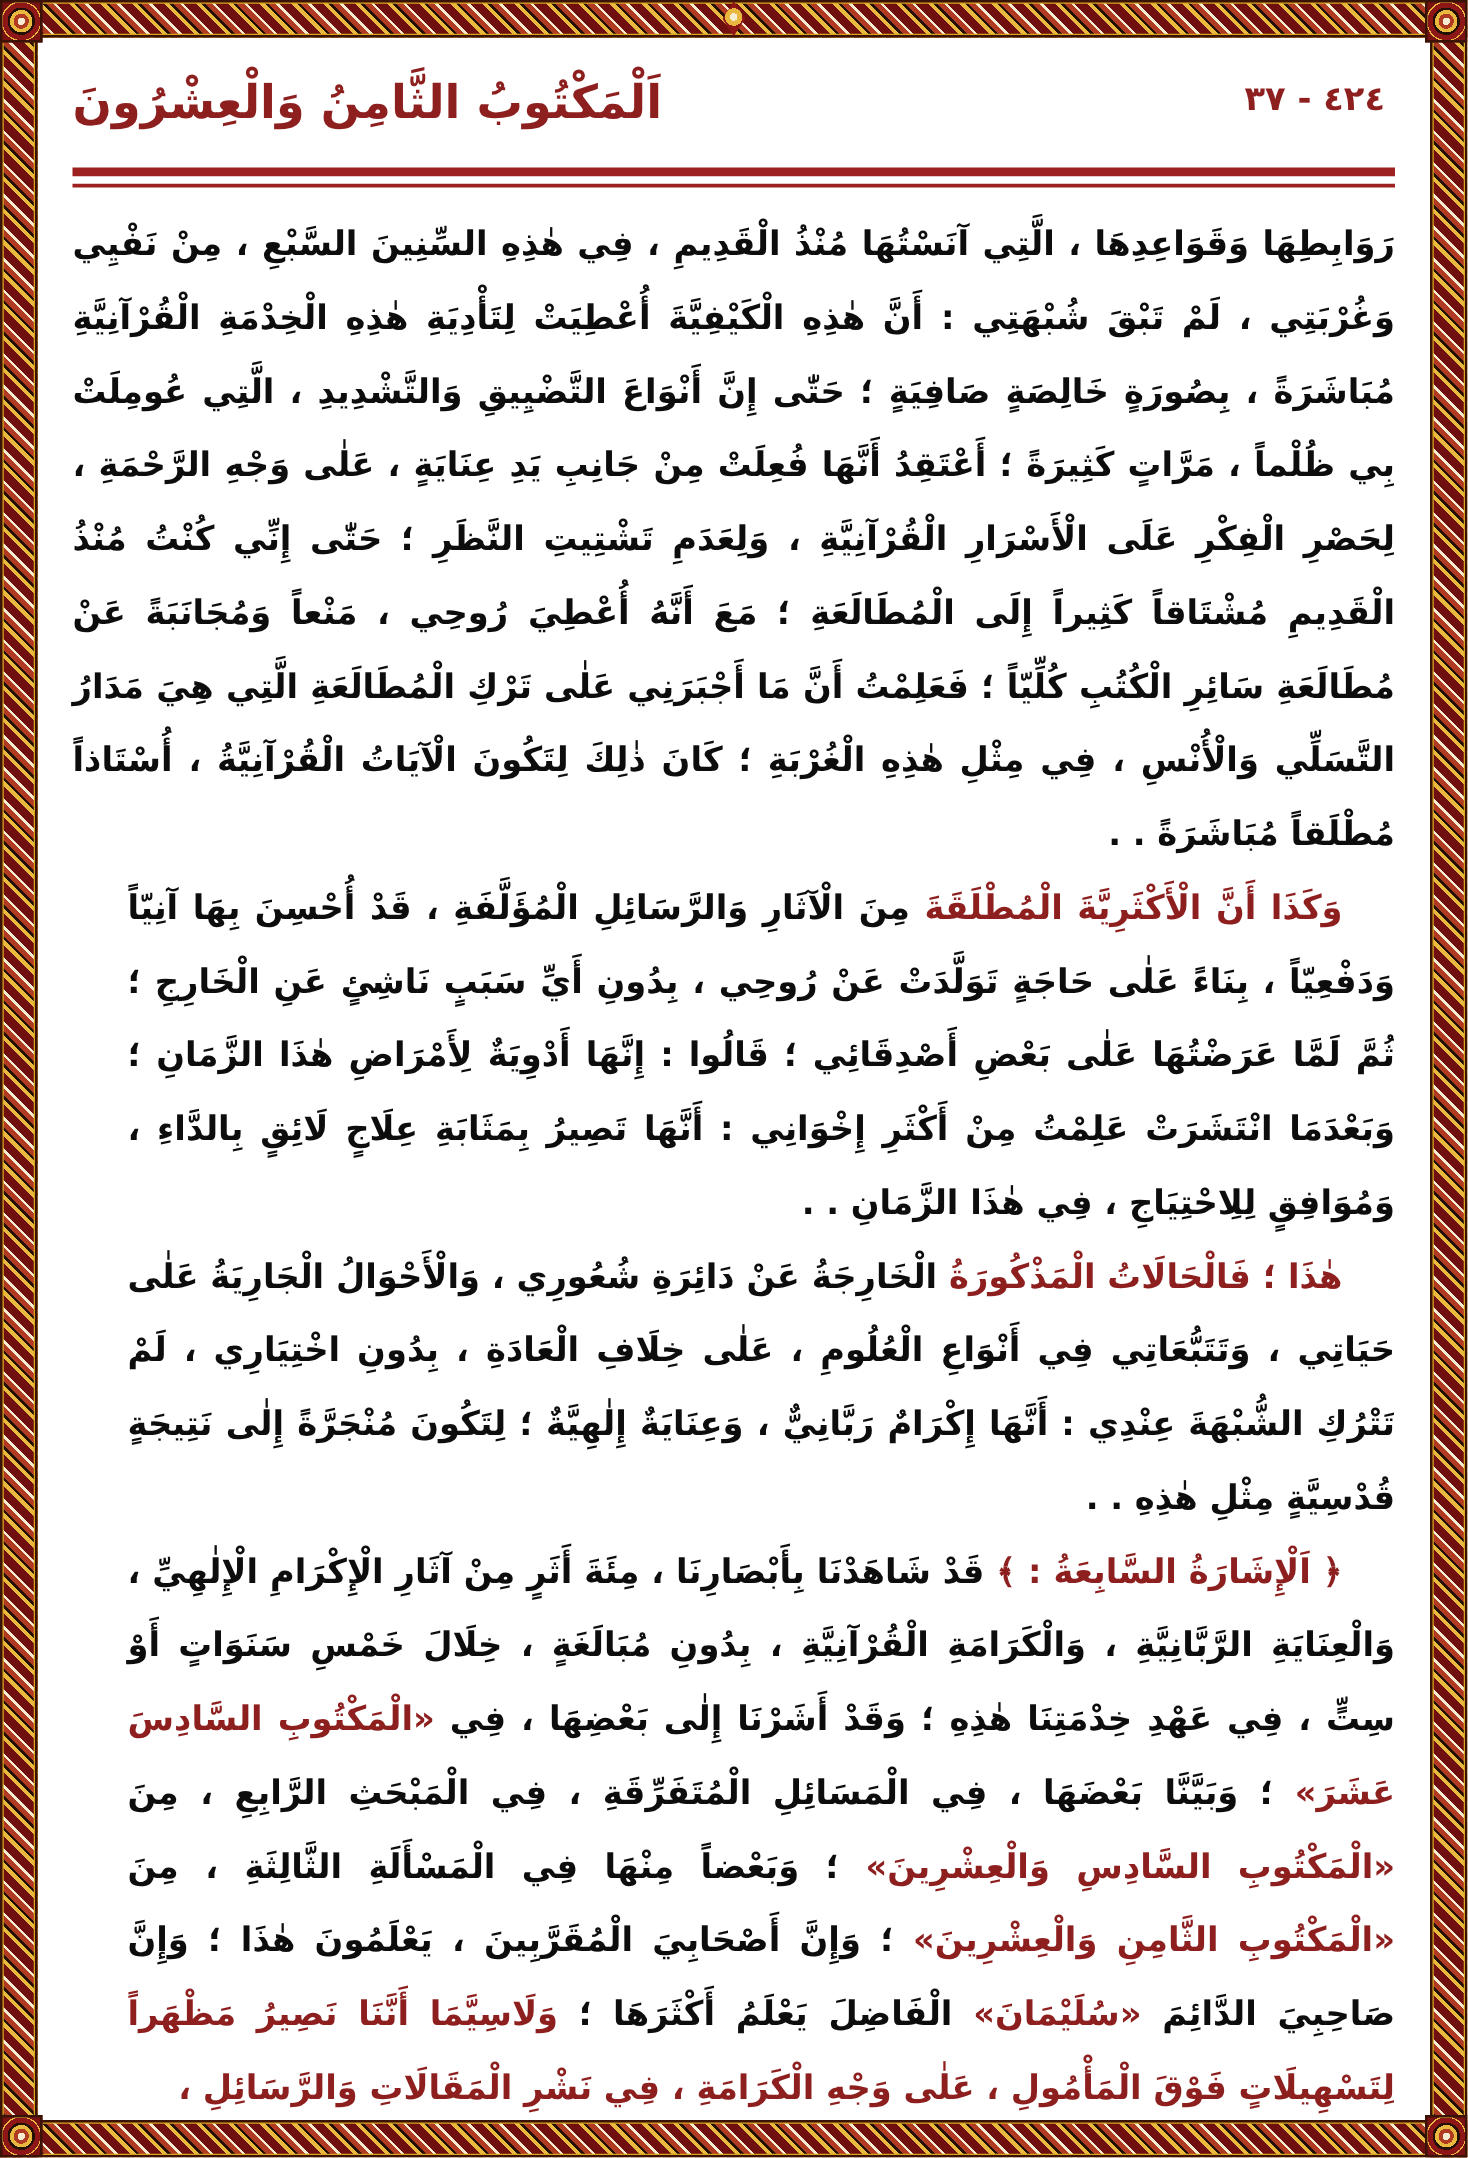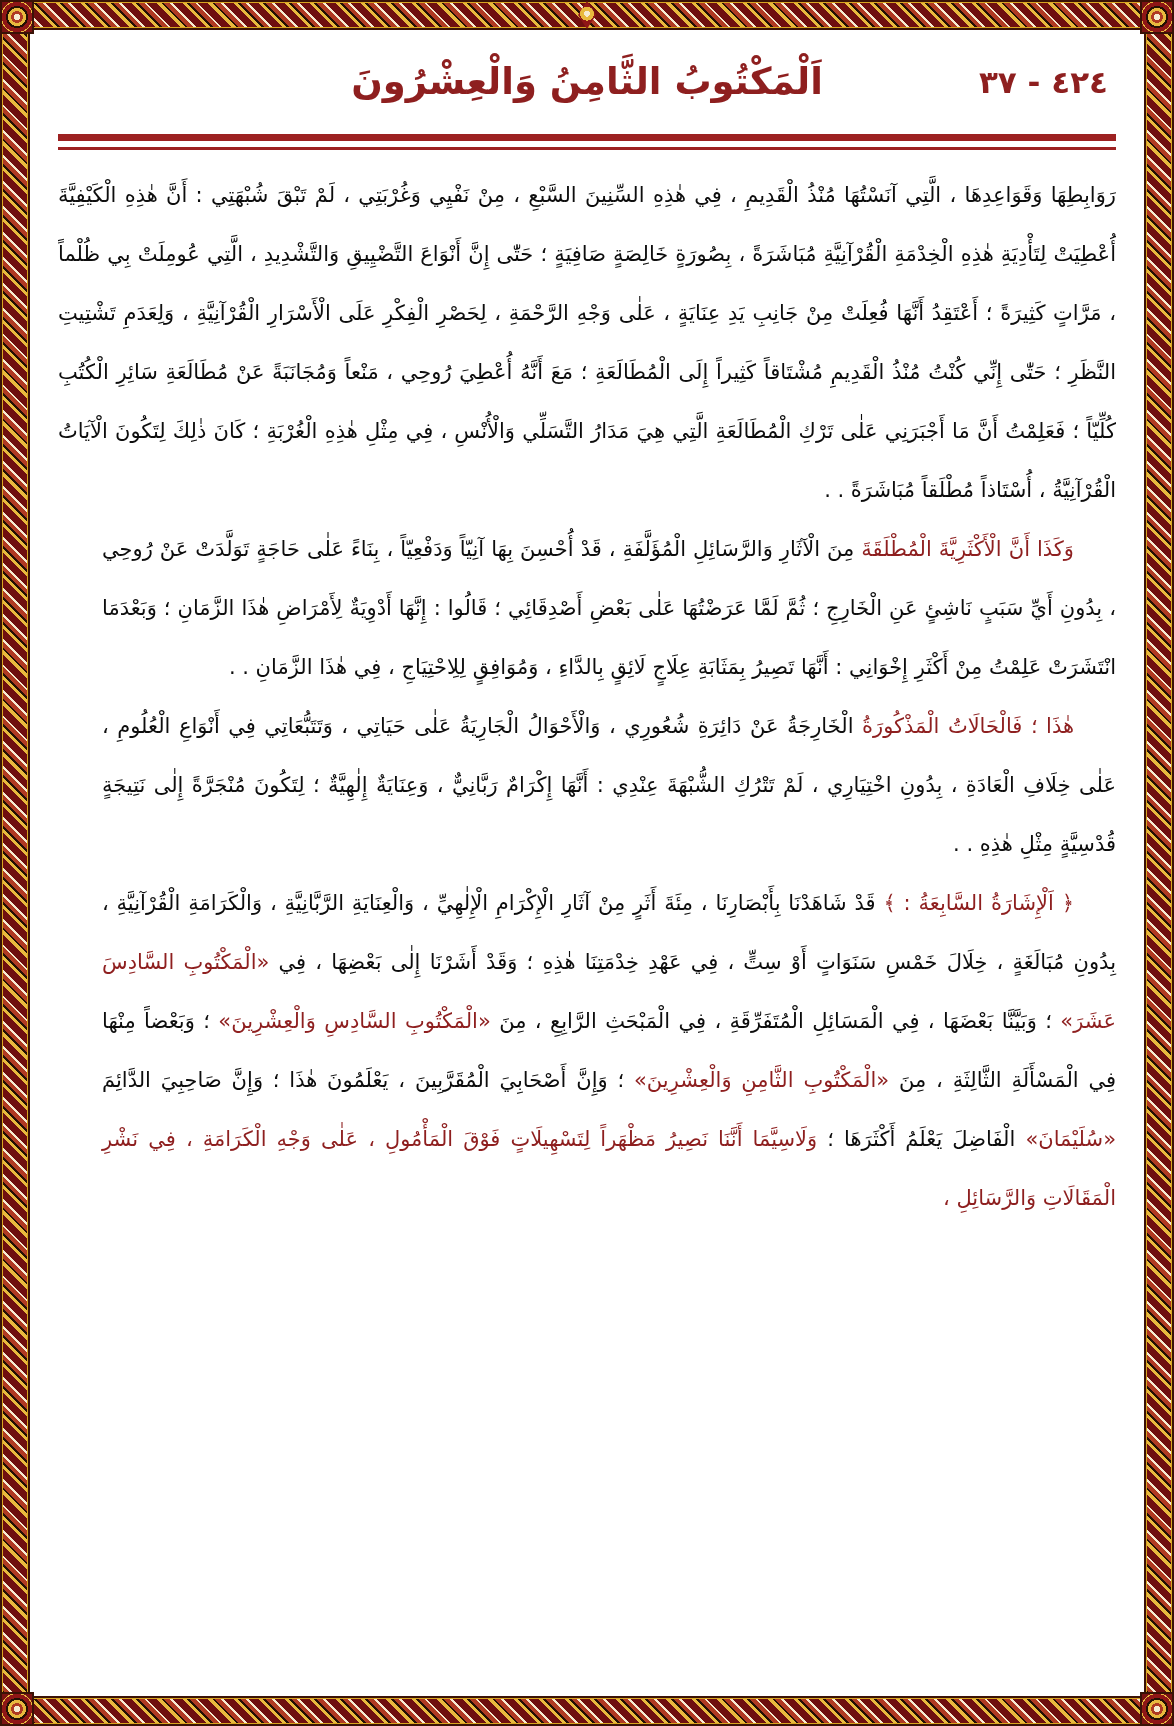--- a/index.html
+++ b/index.html
@@ -50,44 +50,44 @@
   }
   
   .content{
     position:absolute;inset:30px;
     padding:18px 28px 0 28px;
     direction:rtl;
   }
   .header{position:relative;height:78px;}
   .chapter-title{
     position:absolute;left:0;right:0;top:12px;
-    text-align:center;
+    text-align:left;
     color:var(--accent);
     font-size:37px;font-weight:700;
     letter-spacing:0;
   }
   .page-number{
     position:absolute;left:8px;top:16px;   
     right:auto;
     color:var(--accent);
-    font-size:31px;font-weight:700;
+    font-size:27px;font-weight:700;
     direction:rtl;
   }
   
   .page-number{left:auto;right:8px;}
   .header-divider{
     height:6px;
     border-top:7px solid var(--rule);
     border-bottom:3px solid var(--rule);
     margin-top:8px;
   }
   .body-text{
     margin-top:16px;
     color:var(--ink);
-    font-size:21px;font-weight:400;
+    font-size:27px;font-weight:700;
     line-height:59px;
     text-align:justify;
     text-justify:inter-word;
   }
   .body-text p{margin:0;}
   .body-text p.indent{text-indent:42px;margin-left:44px;}
   .run{color:var(--ink);}
   .run.red{color:var(--accent);}
 </style>
 </head>

